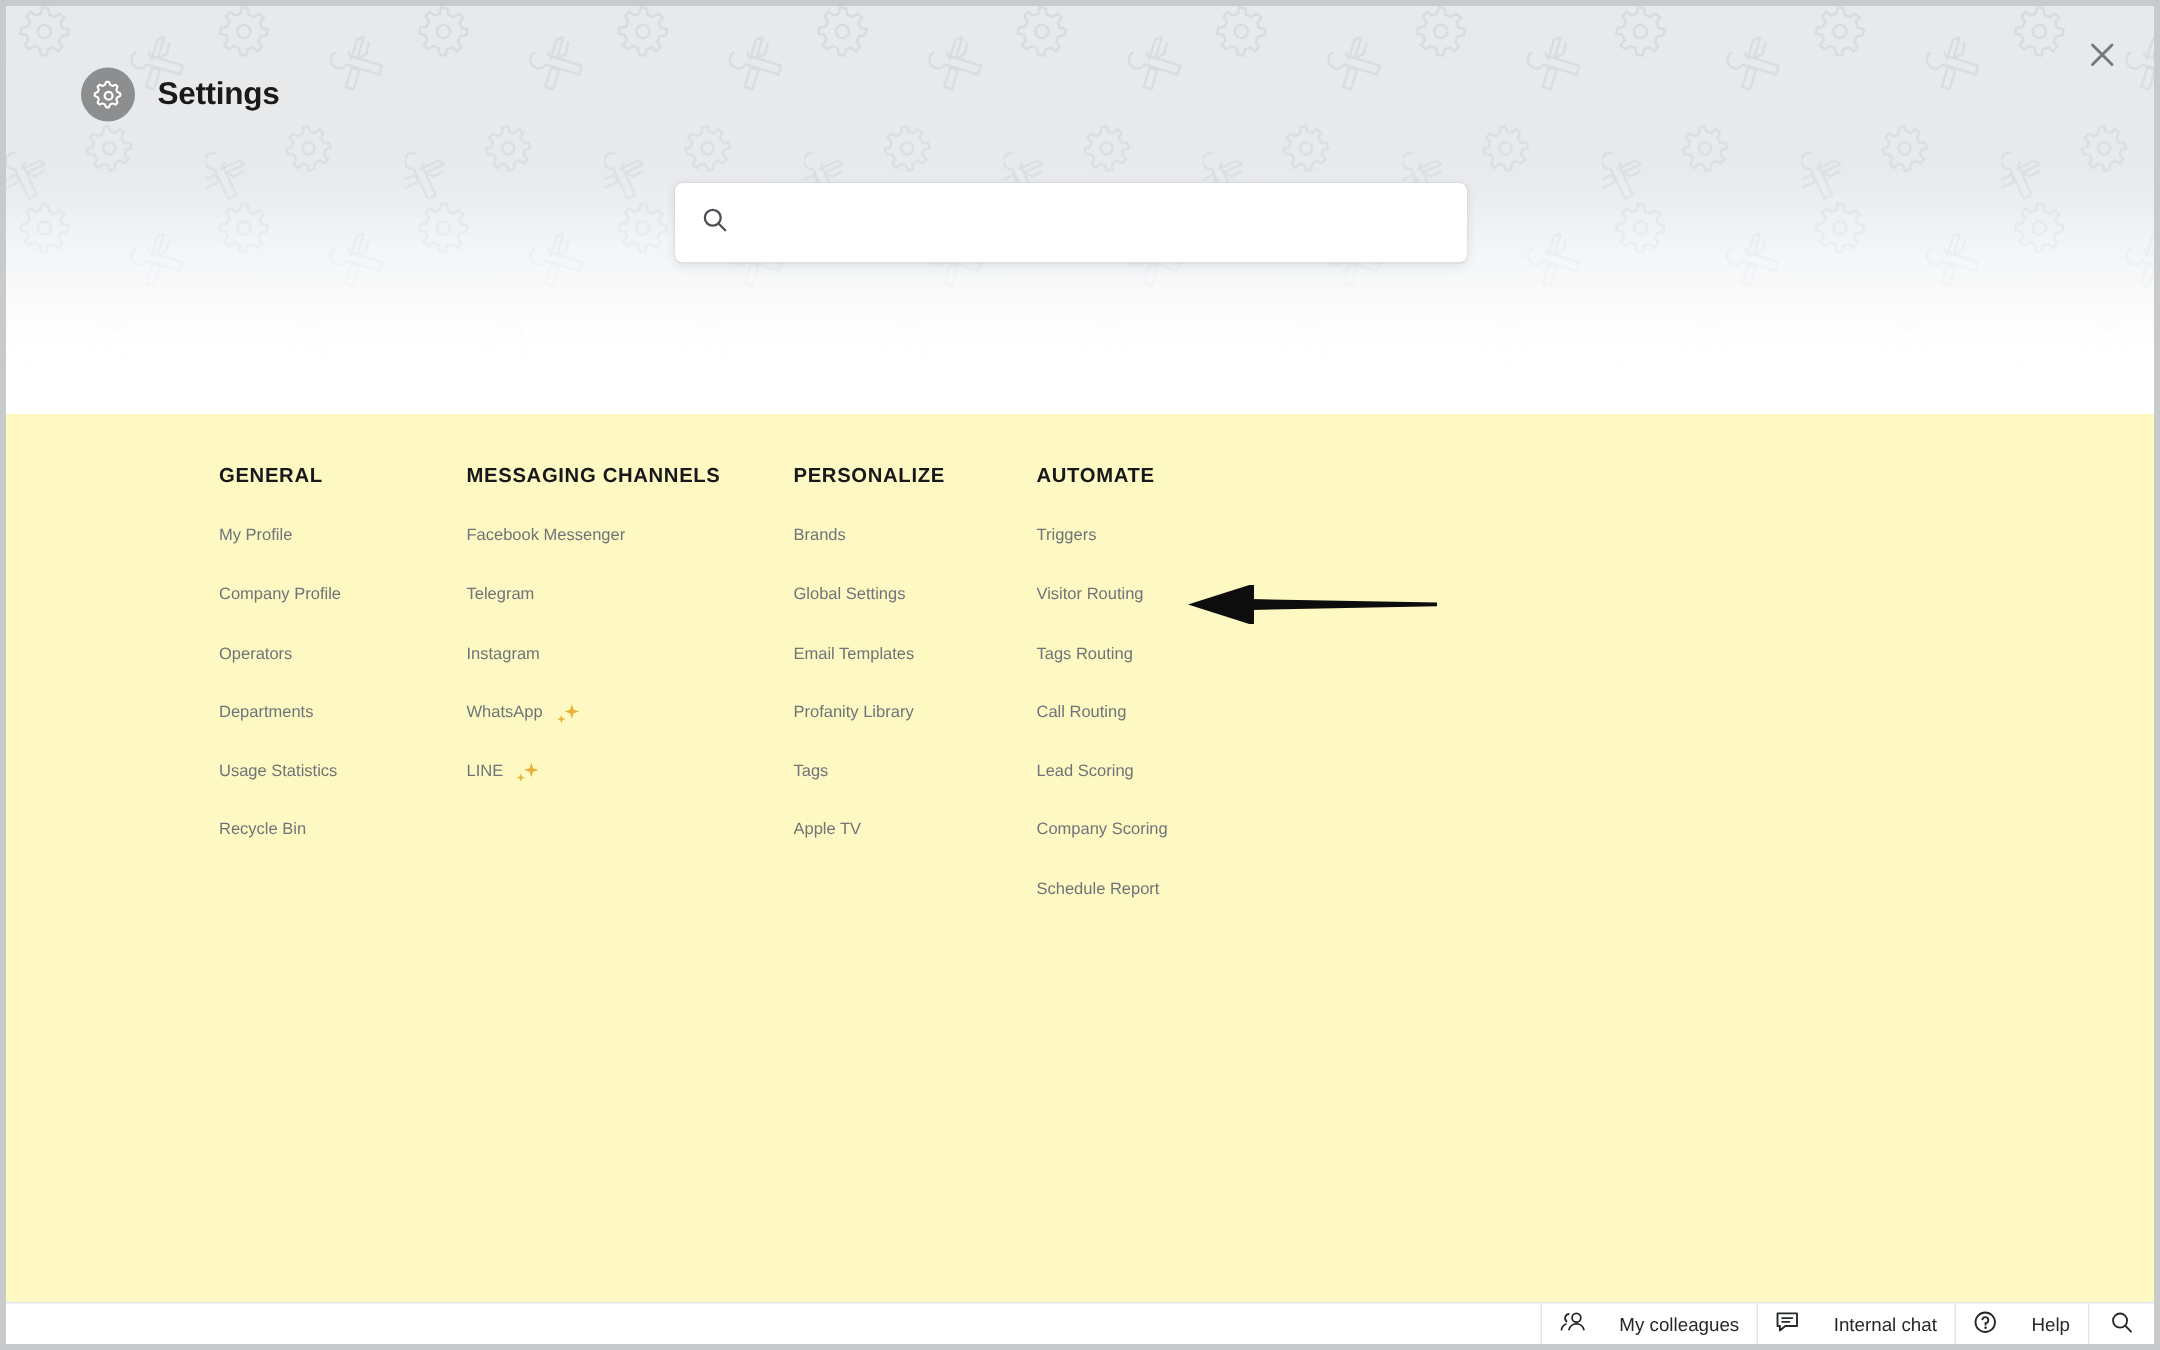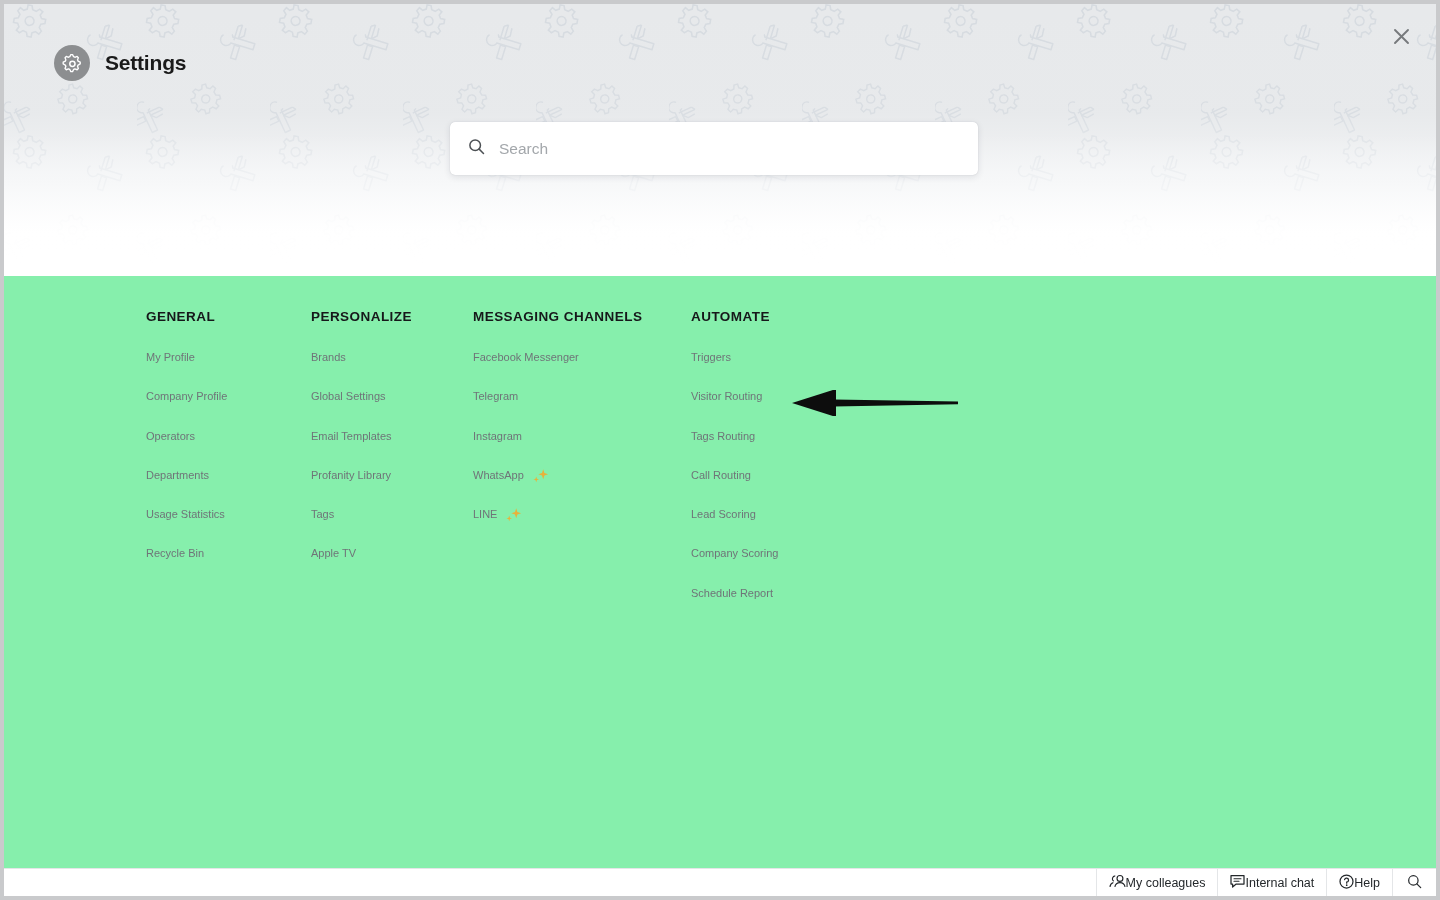--- a/index.html
+++ b/index.html
@@ -8,21 +8,21 @@
     width: 1440px; height: 900px;
     background: #c9cacc;
     font-family: "Liberation Sans", sans-serif;
     overflow: hidden;
   }
 
   #app {
     position: absolute;
     left: 4px; top: 4px;
     width: 1432px; height: 892px;
-    background: #86efac;
+    background: #fef9c3;
     overflow: hidden;
   }
 
   
   .header {
     position: absolute;
     left: 0; top: 0;
     width: 1432px; height: 272px;
     background:
       linear-gradient(to bottom,
@@ -131,21 +131,21 @@
 
   
   .bottombar {
     position: absolute;
     left: 0; bottom: 0; width: 1432px; height: 28px;
     border-top: 1px solid #e4e6e8;
     background: #fff;
     display: flex; justify-content: flex-end; align-items: stretch;
   }
   .bb-item {
-    display: flex; align-items: center; gap: 0;
+    display: flex; align-items: center; gap: 23px;
     padding: 0 12px;
     border-left: 1px solid #e4e6e8;
     font-size: 12.5px; color: #24282b;
     cursor: pointer;
     white-space: nowrap;
   }
   .bb-item.icon-only { padding: 0 14px; }
 </style>
 </head>
 <body>
@@ -199,21 +199,20 @@
       </svg>
     </div>
 
     <div class="search-wrap">
       <span>
         <svg width="17" height="17" viewBox="0 0 18 18" aria-hidden="true">
           <circle cx="7.6" cy="7.6" r="5.6" fill="none" stroke="#4c5054" stroke-width="1.6"></circle>
           <path d="M11.8 11.8 L16.4 16.4" stroke="#4c5054" stroke-width="1.6" stroke-linecap="round"></path>
         </svg>
       </span>
-      <input class="search-input" type="text" placeholder="Search" style="">
     </div>
   </div>
 
   <div class="columns">
 
     <div class="col col-0">
       <div class="col-title">GENERAL</div>
       <div class="col-item">
           <span>My Profile</span>
         </div>
@@ -224,42 +223,20 @@
           <span>Operators</span>
         </div>
       <div class="col-item">
           <span>Departments</span>
         </div>
       <div class="col-item">
           <span>Usage Statistics</span>
         </div>
       <div class="col-item">
           <span>Recycle Bin</span>
-        </div>
-    </div>
-
-    <div class="col col-1">
-      <div class="col-title">PERSONALIZE</div>
-      <div class="col-item">
-          <span>Brands</span>
-        </div>
-      <div class="col-item">
-          <span>Global Settings</span>
-        </div>
-      <div class="col-item">
-          <span>Email Templates</span>
-        </div>
-      <div class="col-item">
-          <span>Profanity Library</span>
-        </div>
-      <div class="col-item">
-          <span>Tags</span>
-        </div>
-      <div class="col-item">
-          <span>Apple TV</span>
         </div>
     </div>
 
     <div class="col col-2">
       <div class="col-title">MESSAGING CHANNELS</div>
       <div class="col-item">
           <span>Facebook Messenger</span>
         </div>
       <div class="col-item">
           <span>Telegram</span>
@@ -280,20 +257,42 @@
         <span>LINE</span>
         <span class="sparkle">
           <svg width="19" height="19" viewBox="0 0 19 19" aria-hidden="true">
             <path d="M12.2 2.3 L13.4 6.1 L17.1 7.3 L13.4 8.5 L12.2 12.2 L11 8.5 L7.3 7.3 L11 6.1 Z" fill="#e8b23a"></path>
             <path d="M5.2 9.6 L5.9 11.7 L8 12.4 L5.9 13.1 L5.2 15.2 L4.5 13.1 L2.4 12.4 L4.5 11.7 Z" fill="#e8b23a"></path>
           </svg>
         </span>
       </div>
     </div>
 
+    <div class="col col-1">
+      <div class="col-title">PERSONALIZE</div>
+      <div class="col-item">
+          <span>Brands</span>
+        </div>
+      <div class="col-item">
+          <span>Global Settings</span>
+        </div>
+      <div class="col-item">
+          <span>Email Templates</span>
+        </div>
+      <div class="col-item">
+          <span>Profanity Library</span>
+        </div>
+      <div class="col-item">
+          <span>Tags</span>
+        </div>
+      <div class="col-item">
+          <span>Apple TV</span>
+        </div>
+    </div>
+
     <div class="col col-3">
       <div class="col-title">AUTOMATE</div>
       <div class="col-item">
           <span>Triggers</span>
         </div>
       <div class="col-item">
           <span>Visitor Routing</span>
         </div>
       <div class="col-item">
           <span>Tags Routing</span>

